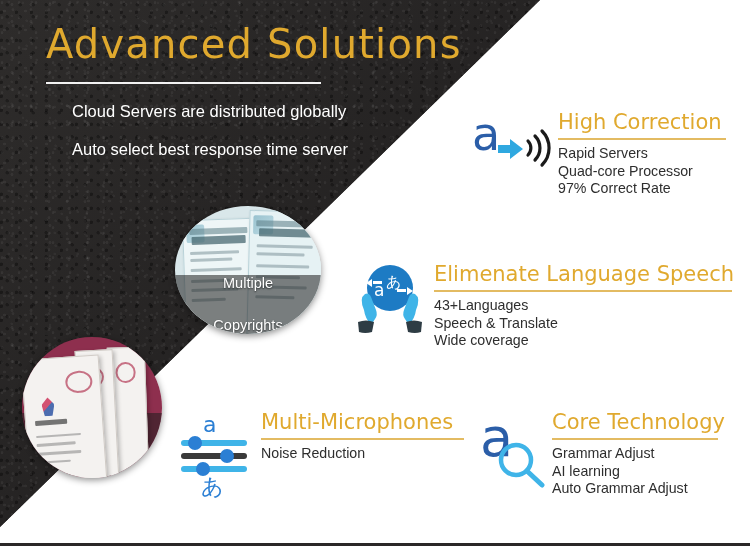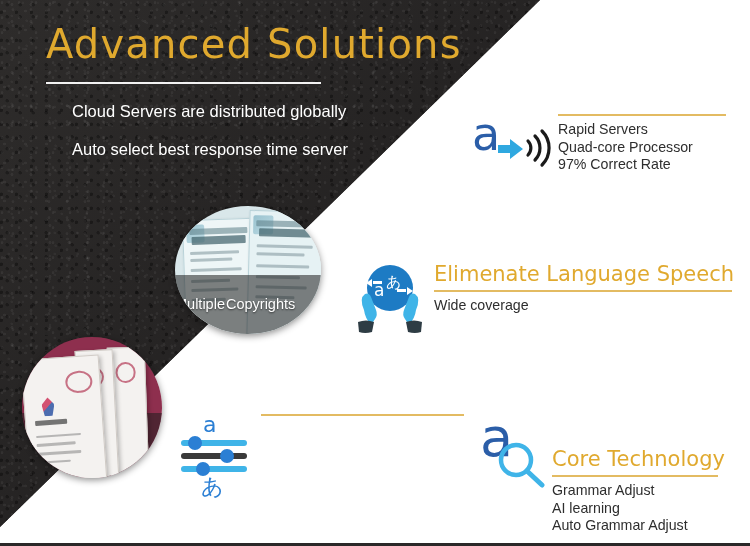--- a/index.html
+++ b/index.html
@@ -118,21 +118,21 @@
     background:#4a4a4a;opacity:.75;border-radius:1px;
   }
   .pat-row{
     position:absolute;left:12%;height:2.2%;
     background:#8d8d8d;opacity:.6;border-radius:1px;
   }
 
   .photo-band{
     position:absolute;left:0;right:0;bottom:0;height:46%;
     background:rgba(30,30,30,.55);
-    display:flex;flex-direction:row;align-items:center;justify-content:flex-start;
+    display:flex;flex-direction:column;align-items:center;justify-content:space-between;
     gap:1px;
   }
   .photo-band span{
     color:#ffffff;font-size:14.5px;line-height:17px;
     text-shadow:0 1px 2px rgba(0,0,0,.6);white-space:nowrap;
   }
 
   
   .feature{position:absolute;}
   .f-icon{position:absolute;left:0;top:0;}
@@ -154,21 +154,21 @@
 
   .f-lang      {left:352px;top:262px;width:398px;height:100px;}
   .f-lang  .f-text{left:82px;top:0px;}
   .f-lang  .f-rule{width:298px;}
 
   .f-mic       {left:175px;top:410px;width:300px;height:110px;}
   .f-mic   .f-text{left:86px;top:0px;}
   .f-mic   .f-rule{width:203px;}
 
   .f-core      {left:480px;top:410px;width:270px;height:110px;}
-  .f-core  .f-text{left:72px;top:0px;margin-top:37px;}
+  .f-core  .f-text{left:72px;top:0px;}
   .f-core  .f-rule{width:166px;}
 
   .bottom-rule{
     position:absolute;left:0;bottom:0;width:750px;height:3px;
     background:#2a2828;
   }
 </style>
 </head>
 <body>
 
@@ -245,20 +245,21 @@
     <div class="f-icon">
       <svg width="82" height="62" viewBox="0 0 82 62">
         <text x="2" y="40" font-family="DejaVu Sans, sans-serif" font-size="46" fill="#2b5ea8">a</text>
         <path d="M28 42 l0 -7 l12 0 l0 -6 l13 10 l-13 10 l0 -6 l-12 0 z" fill="#2fa8e0"></path>
         <path d="M58 31 a10 10 0 0 1 0 14" stroke="#1a1a1a" stroke-width="3.2" fill="none" stroke-linecap="round"></path>
         <path d="M65 26 a17 17 0 0 1 0 24" stroke="#1a1a1a" stroke-width="3.2" fill="none" stroke-linecap="round"></path>
         <path d="M72 21 a24 24 0 0 1 0 34" stroke="#1a1a1a" stroke-width="3.2" fill="none" stroke-linecap="round"></path>
       </svg>
     </div>
     <div class="f-text">
+      <div class="f-title">High Correction</div>
       <div class="f-rule"></div>
       <div class="f-line">Rapid Servers</div>
       <div class="f-line">Quad-core Processor</div>
       <div class="f-line">97% Correct Rate</div>
     </div>
   </div>
 
   <div class="feature f-lang">
     <div class="f-icon">
       <svg width="76" height="78" viewBox="0 0 76 78">
@@ -271,39 +272,43 @@
         <path d="M54 27 h-9 v3 h9 z" fill="#ffffff"></path>
         <path d="M12 48 q-5 -12 1 -16 q4 -2 6 3 l5 13 q2 5 -1 9 l-4 6 q-6 -7 -7 -15 z" fill="#3fb4e8"></path>
         <path d="M64 48 q5 -12 -1 -16 q-4 -2 -6 3 l-5 13 q-2 5 1 9 l4 6 q6 -7 7 -15 z" fill="#3fb4e8"></path>
         <path d="M6 60 q8 -3 16 0 l-2 10 q-7 2 -13 0 z" fill="#2e3c44"></path>
         <path d="M70 60 q-8 -3 -16 0 l2 10 q7 2 13 0 z" fill="#2e3c44"></path>
       </svg>
     </div>
     <div class="f-text">
       <div class="f-title">Elimenate Language Speech</div>
       <div class="f-rule"></div>
+      <div class="f-line">43+Languages</div>
+      <div class="f-line">Speech &amp; Translate</div>
       <div class="f-line">Wide coverage</div>
     </div>
   </div>
 
   <div class="feature f-mic">
     <div class="f-icon">
       <svg width="80" height="88" viewBox="0 0 80 88">
         <text x="28" y="22" font-family="DejaVu Sans, sans-serif" font-size="22" fill="#2b7fd4">a</text>
         <rect x="6" y="30" width="66" height="6" rx="3" fill="#3fb4e8"></rect>
         <rect x="6" y="43" width="66" height="6" rx="3" fill="#3a3a3a"></rect>
         <rect x="6" y="56" width="66" height="6" rx="3" fill="#3fb4e8"></rect>
         <circle cx="20" cy="33" r="7" fill="#2b7fd4"></circle>
         <circle cx="52" cy="46" r="7" fill="#2b7fd4"></circle>
         <circle cx="28" cy="59" r="7" fill="#2b7fd4"></circle>
         <text x="26" y="84" font-family="DejaVu Sans, sans-serif" font-size="22" fill="#2b7fd4">あ</text>
       </svg>
     </div>
     <div class="f-text">
+      <div class="f-title">Multi-Microphones</div>
       <div class="f-rule"></div>
+      <div class="f-line">Noise Reduction</div>
     </div>
   </div>
 
   <div class="feature f-core">
     <div class="f-icon">
       <svg width="70" height="78" viewBox="0 0 70 78">
         <text x="0" y="46" font-family="DejaVu Sans, sans-serif" font-size="54" fill="#2b5ea8">a</text>
         <circle cx="36" cy="50" r="15" stroke="#3fb4e8" stroke-width="4.5" fill="none"></circle>
         <line x1="47" y1="61" x2="62" y2="75" stroke="#3fb4e8" stroke-width="5" stroke-linecap="round"></line>
       </svg>

